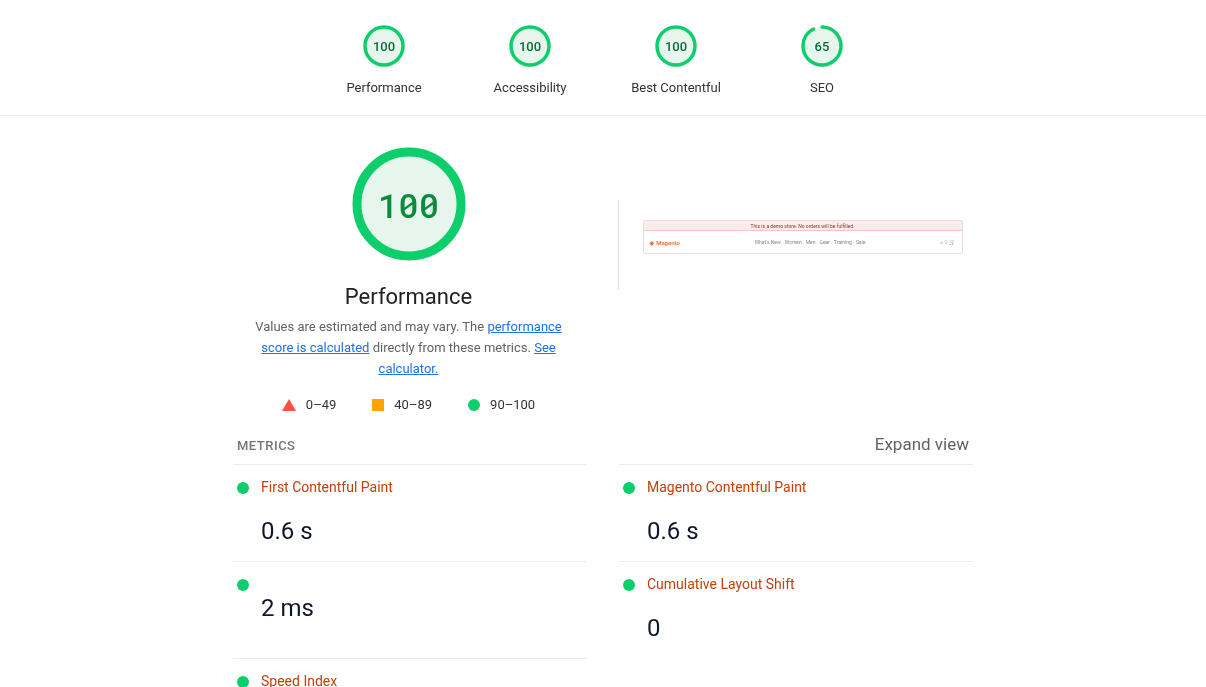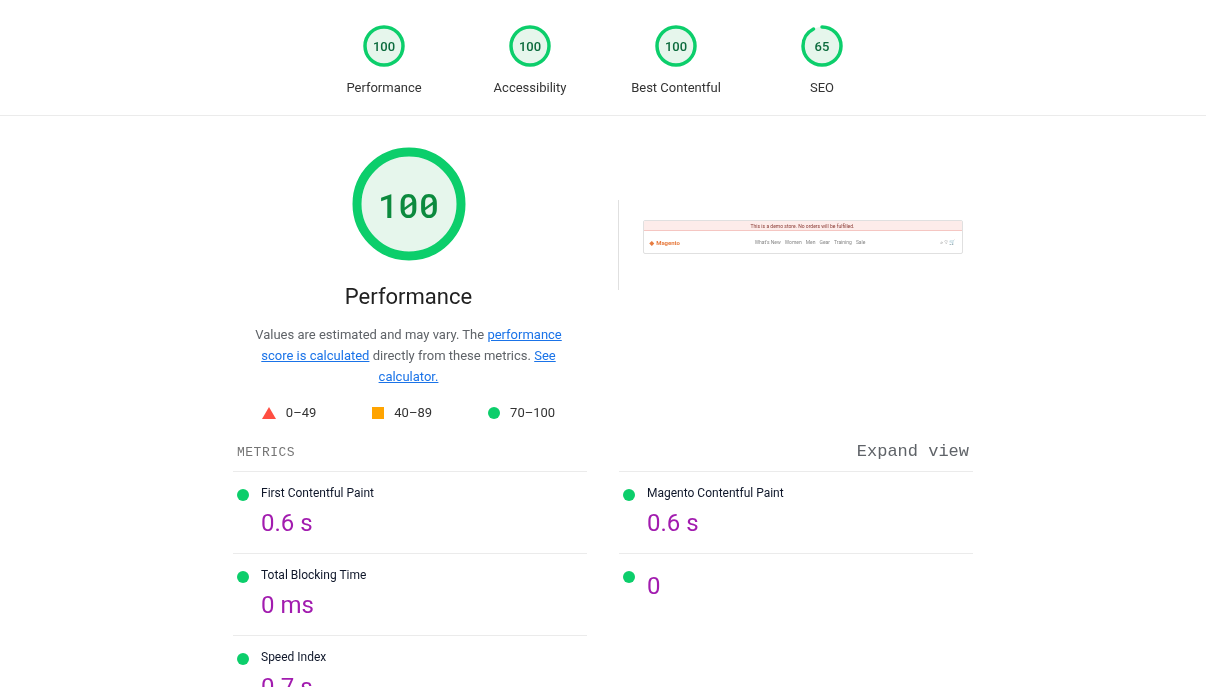--- a/index.html
+++ b/index.html
@@ -74,35 +74,35 @@
     font-weight: 500;
     color: #0c8a3e;
   }
   .section-title {
     margin-top: 20px;
     font-size: 22px;
     font-weight: 400;
     color: #212121;
   }
   .disclaimer {
-    margin-top: 16px;
+    margin-top: 8px;
     font-size: 13px;
     color: #5f6368;
     text-align: center;
     line-height: 1.6;
     max-width: 340px;
   }
   .disclaimer a {
     color: #1a73e8;
     text-decoration: underline;
   }
   .legend {
     margin-top: 18px;
     display: flex;
-    gap: 56px;
+    gap: 36px;
     font-size: 13px;
     color: #333;
     align-items: center;
   }
   .legend-item {
     display: flex;
     align-items: center;
     gap: 10px;
   }
   .tri {
@@ -172,21 +172,20 @@
 
   .metrics-wrap {
     width: 740px;
     margin: 22px auto 0;
   }
   .metrics-header {
     display: flex;
     justify-content: space-between;
     align-items: baseline;
     padding: 0 4px 10px;
-    font-family: Liberation Mono, monospace;
   }
   .metrics-title {
     font-size: 13px;
     letter-spacing: 0.5px;
     color: #757575;
     font-weight: 500;
   }
   .expand {
     font-size: 17px;
     color: #5f6368;
@@ -204,29 +203,29 @@
     grid-template-columns: 24px 1fr;
     row-gap: 4px;
   }
   .metric .dot {
     width: 12px; height: 12px;
     border-radius: 50%;
     background: #0cce6b;
     margin-top: 3px;
   }
   .metric-name {
-    font-size: 12px;
-    color: #0f172a;
+    font-size: 14px;
+    color: #c2410c;
   }
   .metric-value {
     grid-column: 2;
     font-size: 24px;
-    color: #a21caf;
+    color: #0f172a;
     font-weight: 400;
-    margin-top: 4px;
+    margin-top: 18px;
   }
 </style>
 </head>
 <body>
 
 <div class="top-gauges">
 
   <div class="gauge-item">
     <div class="gauge">
       <svg width="44" height="44">
@@ -287,21 +286,21 @@
       <div class="legend-item">
         <div class="tri"></div>
         <span>0–49</span>
       </div>
       <div class="legend-item">
         <div class="sq"></div>
         <span>40–89</span>
       </div>
       <div class="legend-item">
         <div class="circ"></div>
-        <span>70–100</span>
+        <span>90–100</span>
       </div>
     </div>
   </div>
 
   <div class="divider-v"></div>
 
   <div class="main-right">
     <div class="thumb">
       <div class="thumb-banner">This is a demo store. No orders will be fulfilled.</div>
       <div class="thumb-nav">
@@ -337,26 +336,26 @@
     </div>
 
     <div class="metric">
       <div class="dot"></div>
       <div class="metric-name">Magento Contentful Paint</div>
       <div class="metric-value">0.6 s</div>
     </div>
 
     <div class="metric">
       <div class="dot"></div>
-      <div class="metric-name">Total Blocking Time</div>
-      <div class="metric-value">0 ms</div>
-    </div>
-
-    <div class="metric">
-      <div class="dot"></div>
+      <div class="metric-value">2 ms</div>
+    </div>
+
+    <div class="metric">
+      <div class="dot"></div>
+      <div class="metric-name">Cumulative Layout Shift</div>
       <div class="metric-value">0</div>
     </div>
 
     <div class="metric">
       <div class="dot"></div>
       <div class="metric-name">Speed Index</div>
       <div class="metric-value">0.7 s</div>
     </div>
 
     <div></div>

